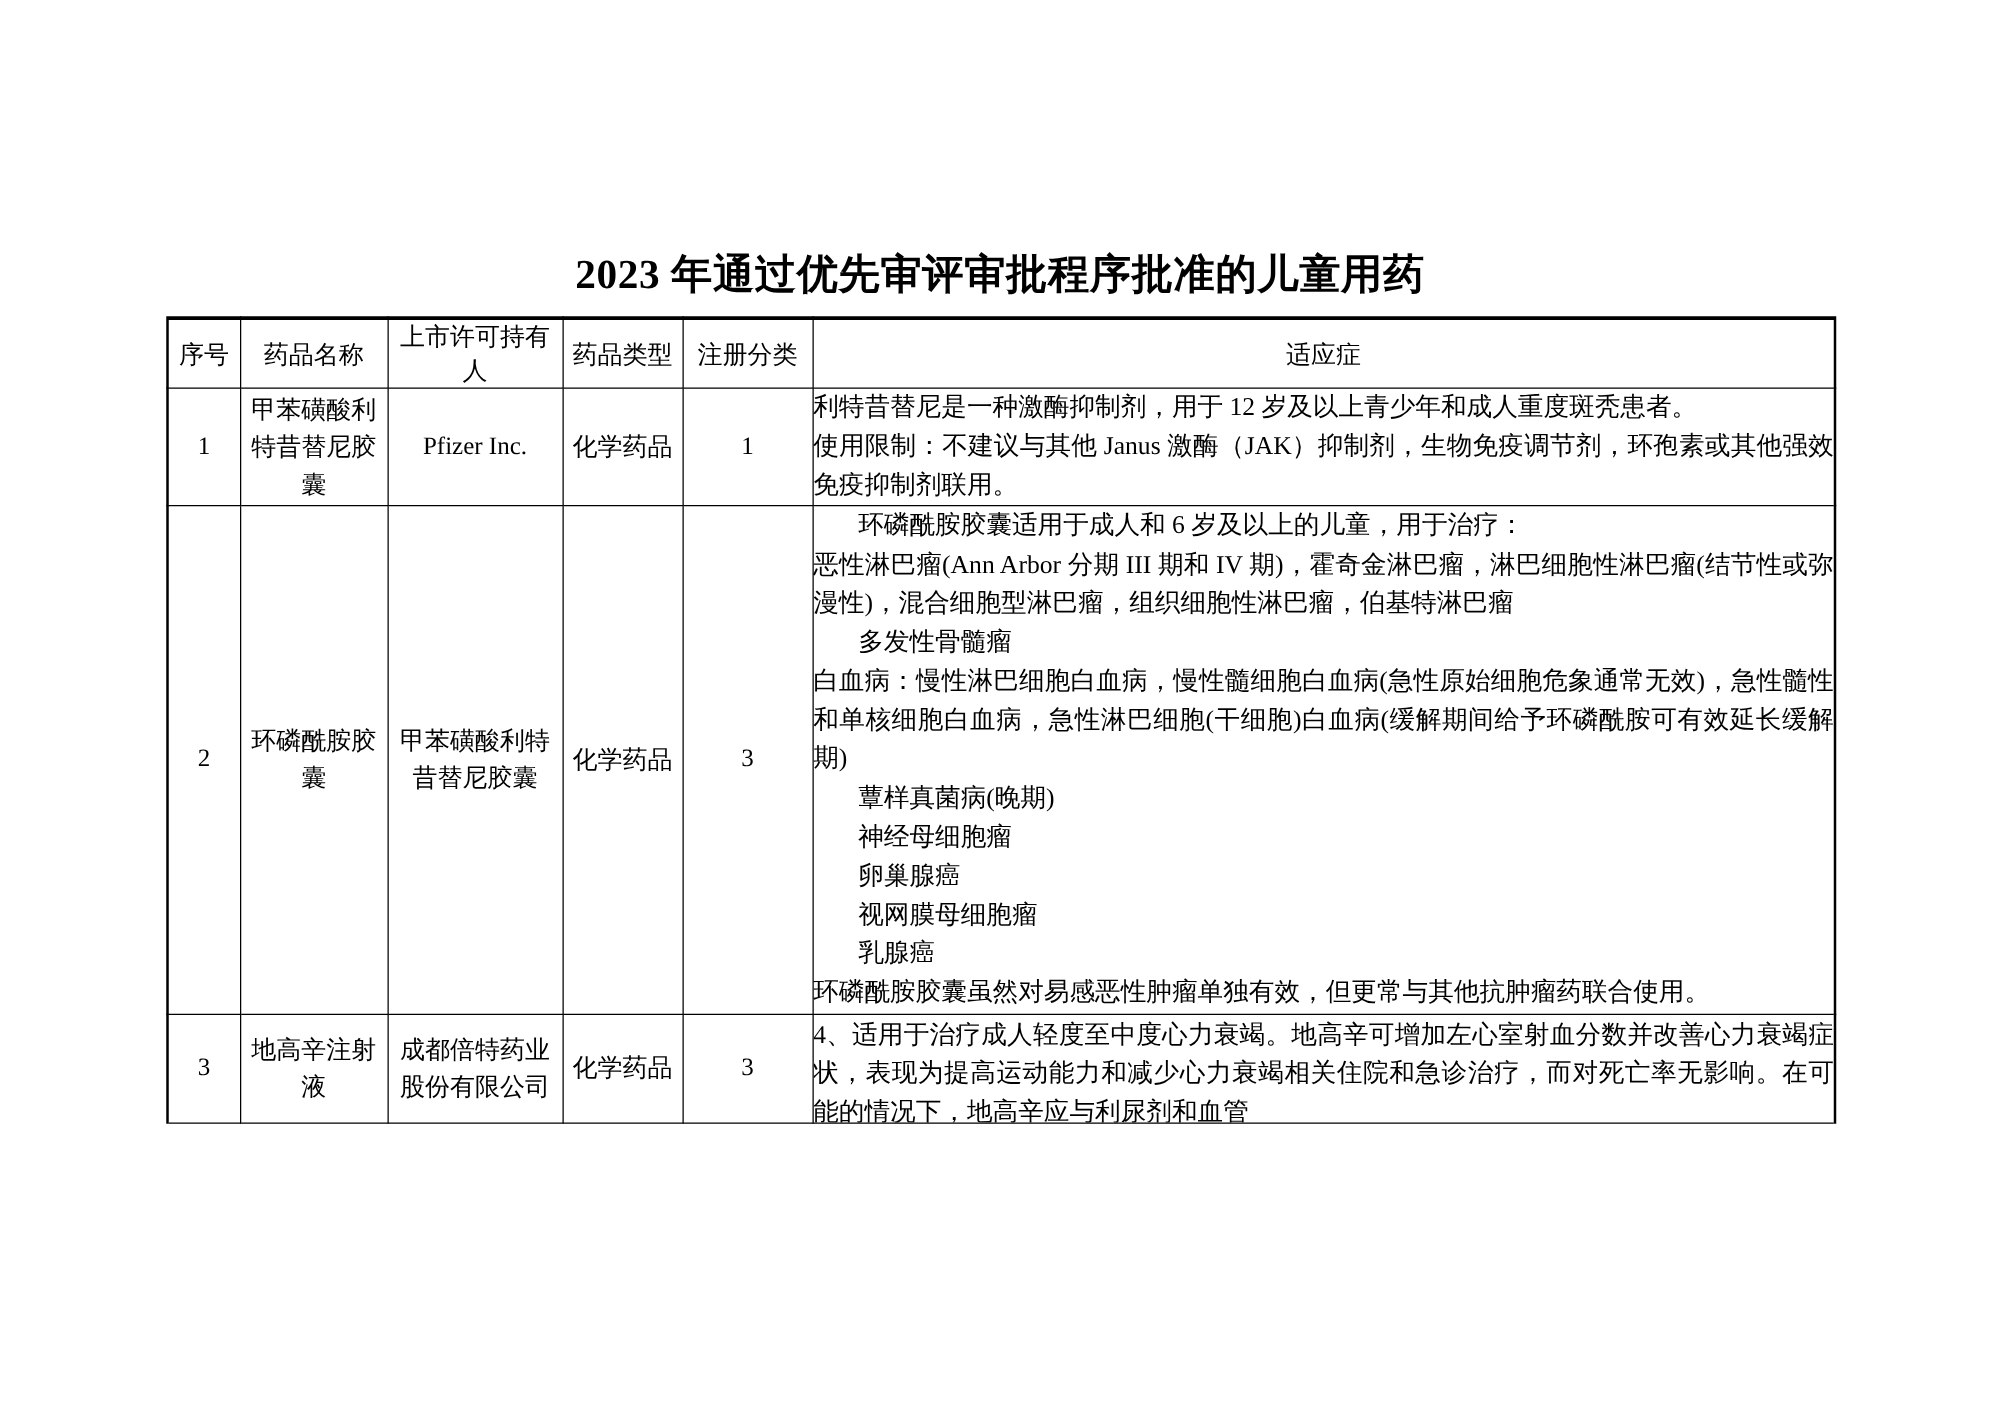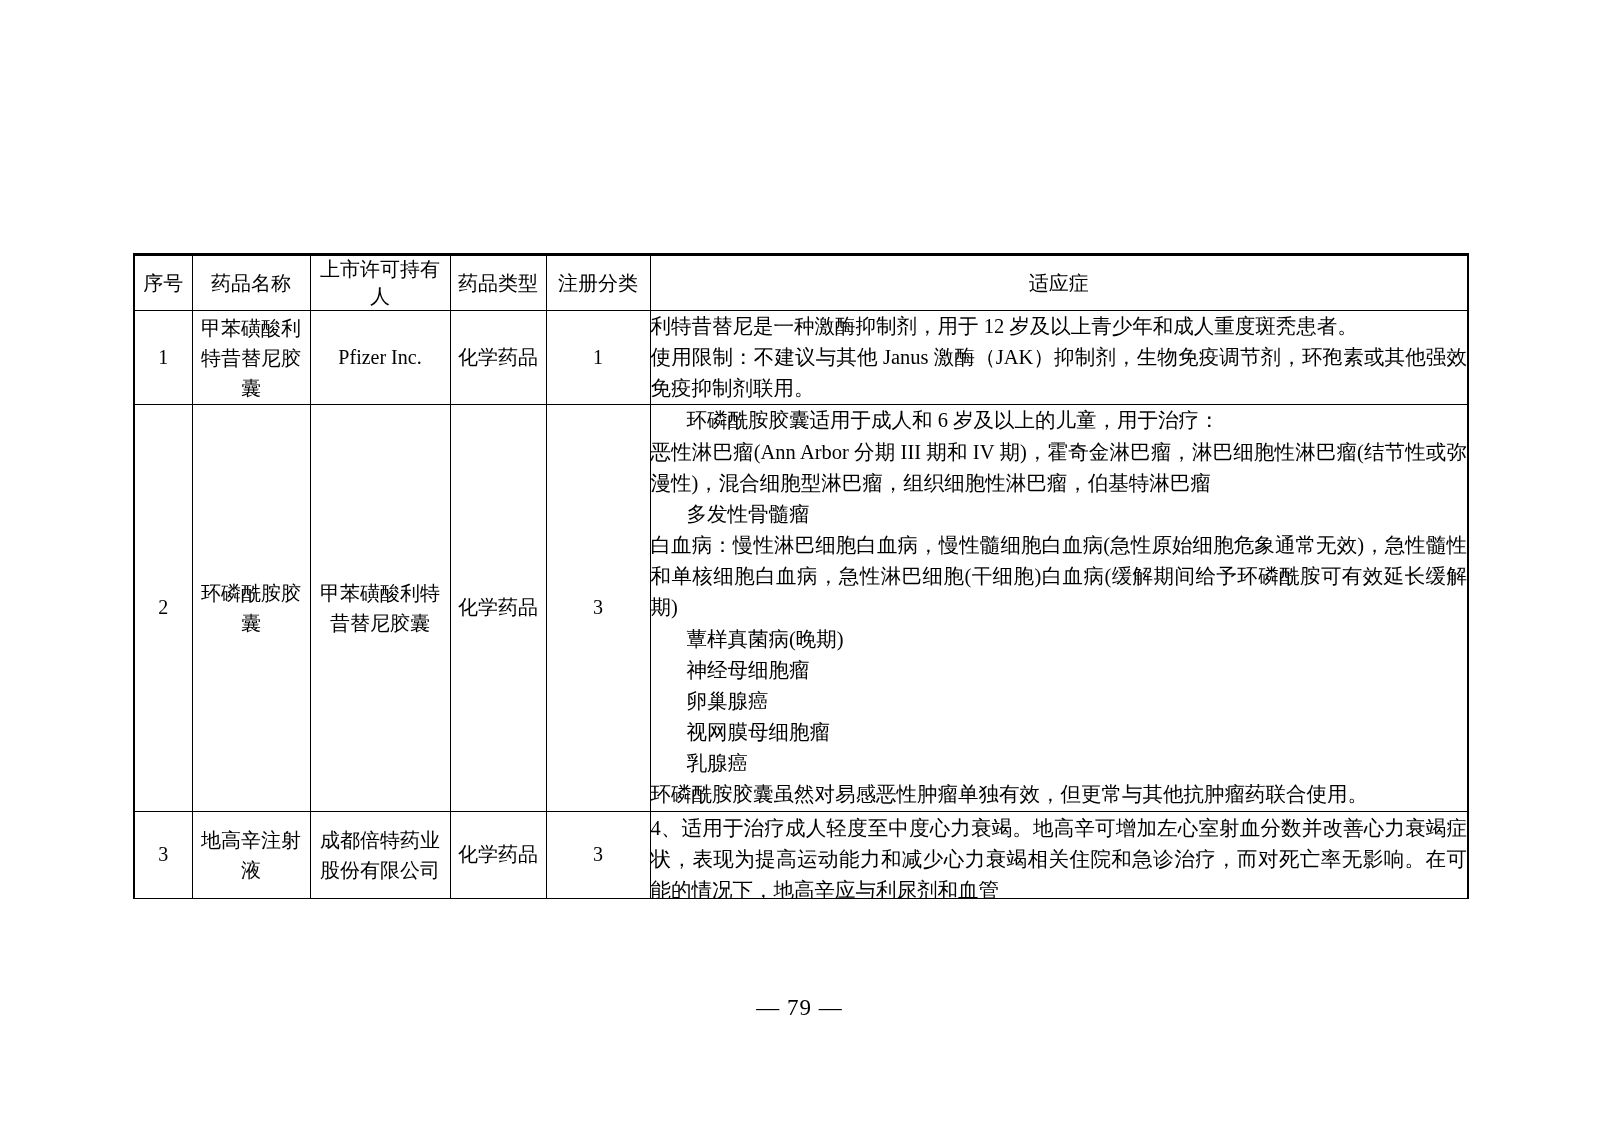--- a/index.html
+++ b/index.html
@@ -129,20 +129,21 @@
     font-size: 23px;
     letter-spacing: 1px;
   }
 </style>
 </head>
 <body>
 
 <div class="page">
 
 
+  <div class="doc-title">2023 年通过优先审评审批程序批准的儿童用药</div>
 
   <div class="tbl-wrap">
     <table class="main">
       <colgroup>
         <col class="c-no">
           <col class="c-name">
           <col class="c-mah">
         <col class="c-type">
           <col class="c-reg">
           <col class="c-ind">
@@ -221,15 +222,14 @@
             <div class="clip" style="padding-top:1px;">
               <p>4、适用于治疗成人轻度至中度心力衰竭。地高辛可增加左心室射血分数并改善心力衰竭症状，表现为提高运动能力和减少心力衰竭相关住院和急诊治疗，而对死亡率无影响。在可能的情况下，地高辛应与利尿剂和血管</p>
             </div>
           </td>
         </tr>
 
       </tbody>
     </table>
   </div>
 
-  <div class="folio">— 79 —</div>
 
 </div>
 
 </body></html>

